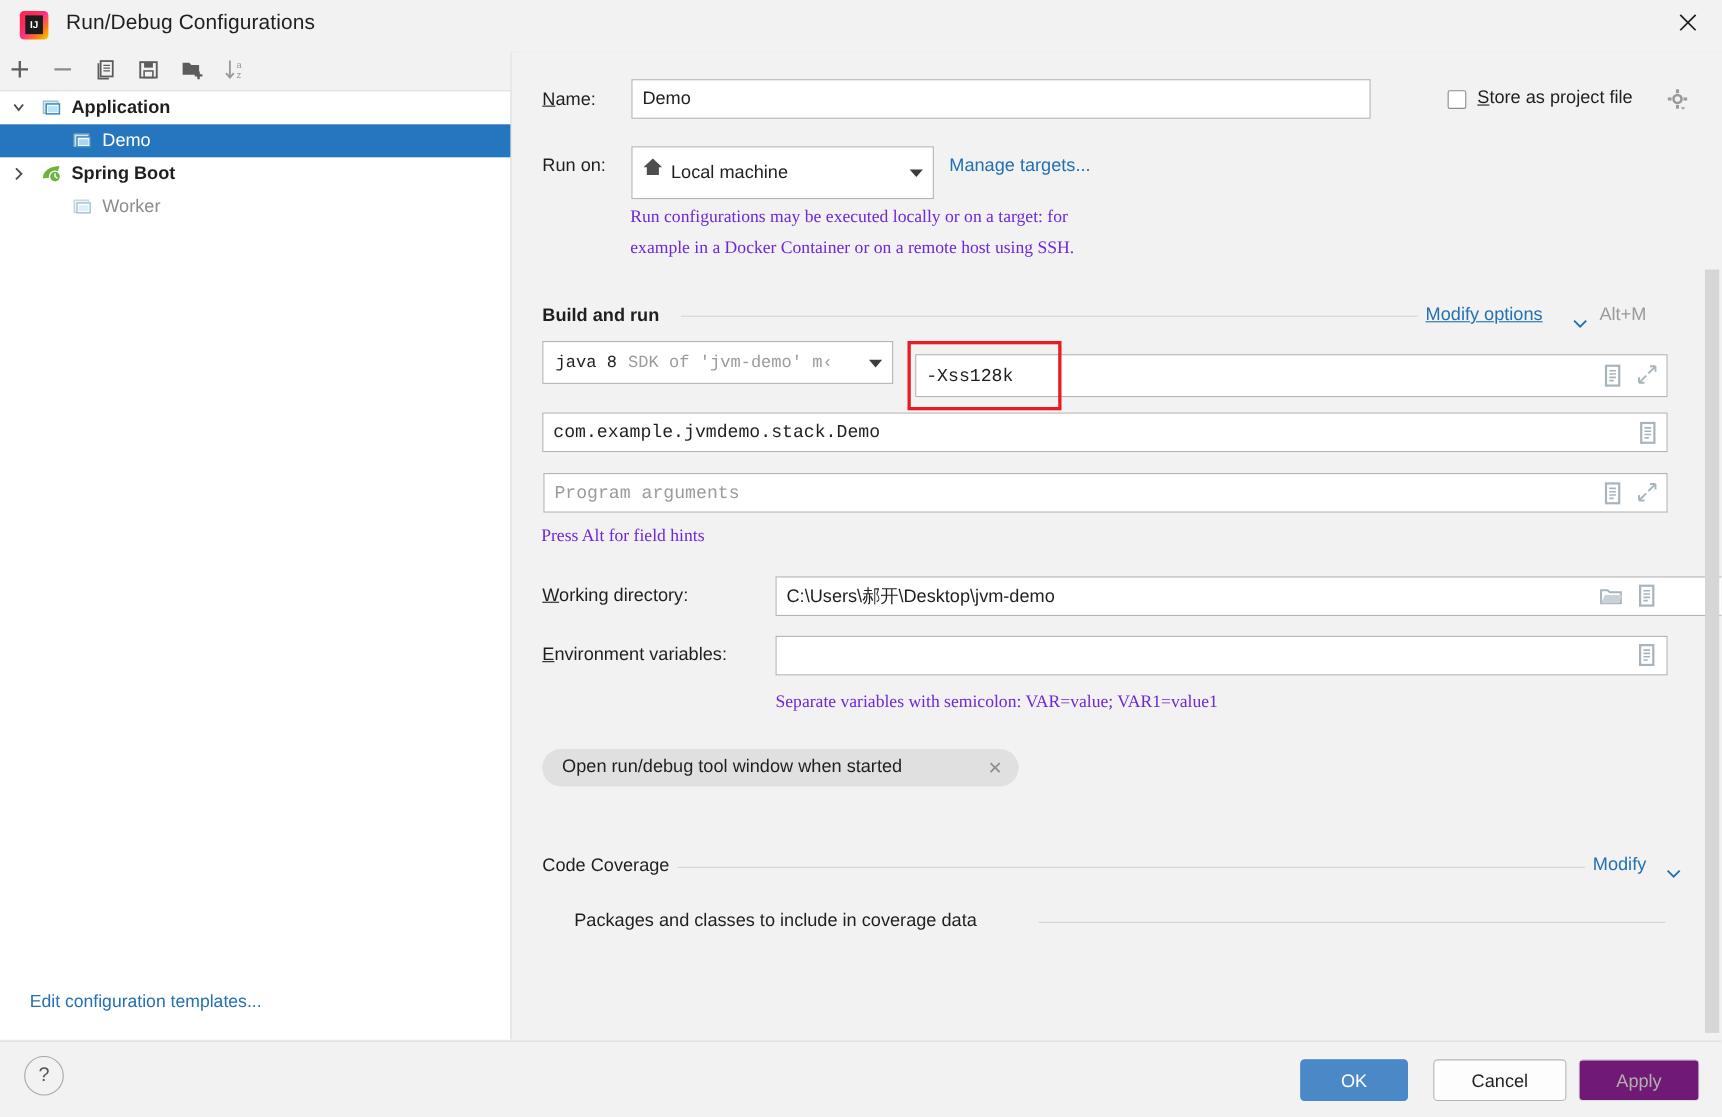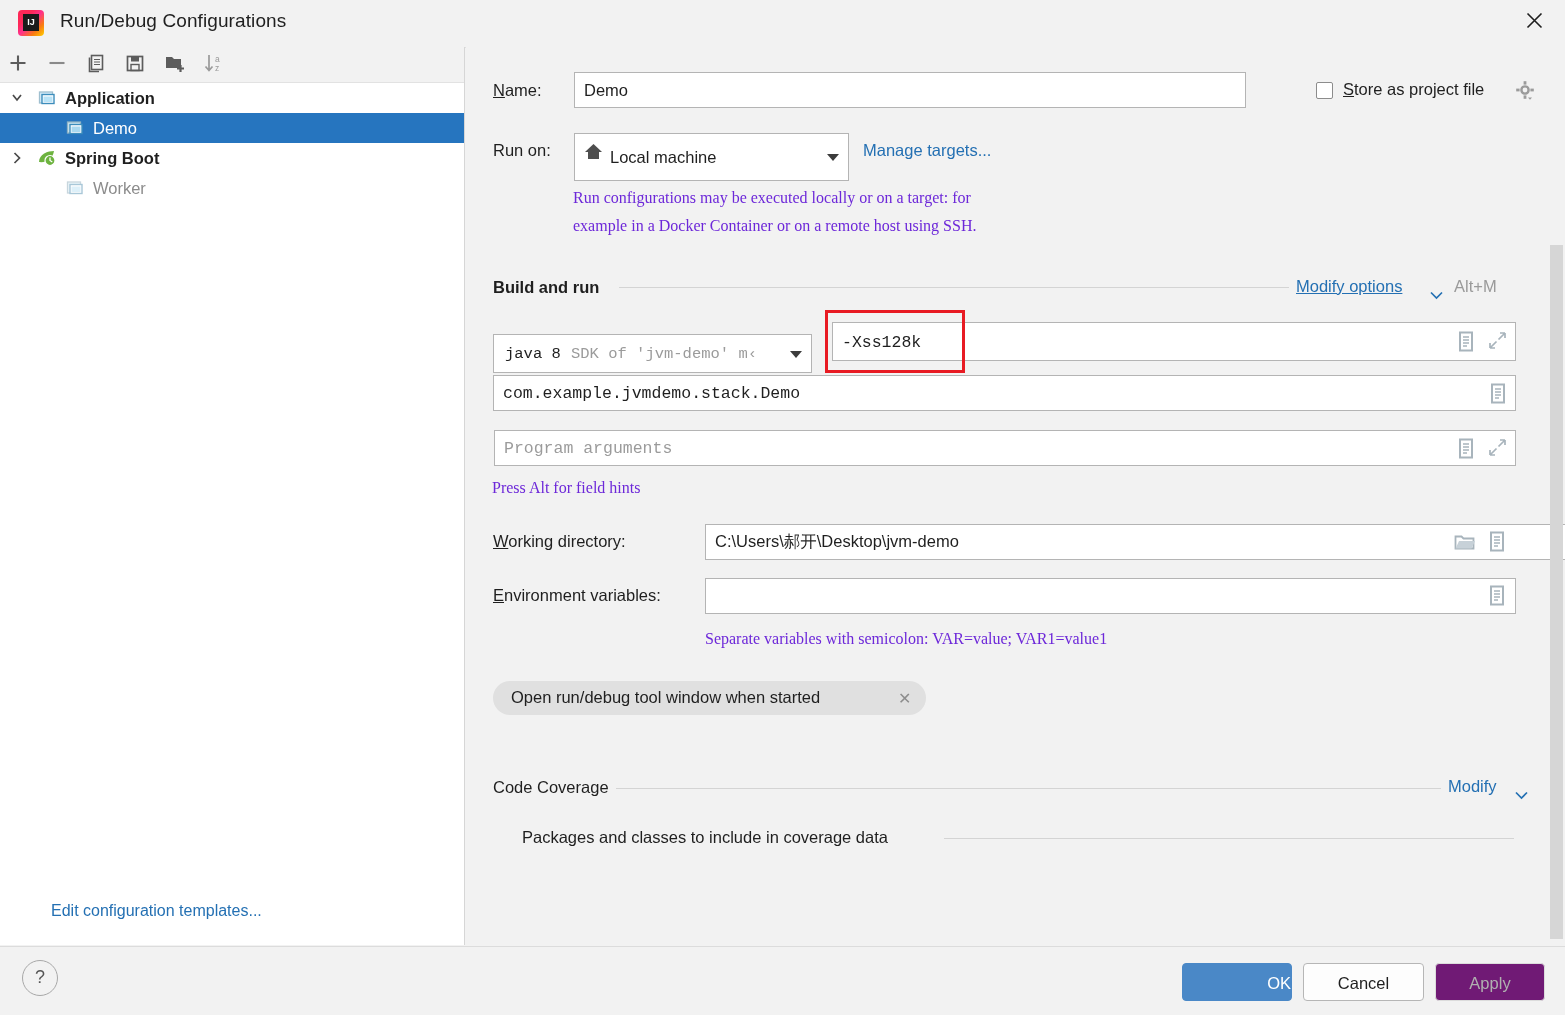--- a/index.html
+++ b/index.html
@@ -76,21 +76,21 @@
   .twisty { position: absolute; width: 14px; height: 30px; }
   .node-icon { position: absolute; width: 17px; height: 30px; }
   .node-label {
     position: absolute; font-size: 16.5px; color: #1f1f1f;
   }
   .node-label.bold { font-weight: bold; }
   .node-label.sel { color: #ffffff; }
   .node-label.dim { color: #8c8c8c; }
   .edit-templates {
     position: absolute; left: 27px; top: 855px;
-    font-size: 16px; color: #2470b3; cursor: default; margin-left: 24px;
+    font-size: 16px; color: #2470b3; cursor: default;
   }
 
   
   .rightpane {
     position: absolute; left: 466px; top: 47px; width: 1099px; height: 898px;
     background: #f2f2f2; overflow: hidden;
   }
   .lbl {
     position: absolute; font-size: 16.5px; color: #1f1f1f; white-space: nowrap;
   }
@@ -387,21 +387,21 @@
     <div class="sec-title" style="left:27px; top:231px;">Build and run</div>
     <div class="sep-line" style="left:153px; top:240px; width:670px;"></div>
     <div class="link ul" style="left:830px; top:230px;">Modify options</div>
     <div class="field-icon" style="left:963px; top:239px;">
       <svg width="15" height="10" viewBox="0 0 15 10">
         <path d="M2 2.5 L7.5 8 L13 2.5" stroke="#2470b3" stroke-width="1.7" fill="none"></path>
       </svg>
     </div>
     <div class="muted-key" style="left:988px; top:230px;">Alt+M</div>
 
-    <div class="combo" style="left:27px; top:287px; width:319px; height:39px;">
+    <div class="combo" style="left:27px; top:263px; width:319px; height:39px;">
       <span class="tf-val mono" style="left:11px; color:#1f1f1f;">java 8</span>
       <span class="tf-val mono" style="left:77px; color:#9b9b9b; max-width:218px; overflow:hidden;">SDK of 'jvm-demo' m‹</span>
       <span class="arrow"></span>
     </div>
 
     <div class="tf" style="left:366px; top:275px; width:684px; height:39px;">
       <span class="tf-val mono" style="font-size:16.5px;">-Xss128k</span>
     </div>
     <div class="field-icon" style="left:991px; top:284px;">
       <svg width="18" height="21" viewBox="0 0 18 21">
@@ -495,18 +495,18 @@
 
     <div class="sec-title" style="left:56px; top:781px; font-weight:normal;">Packages and classes to include in coverage data</div>
     <div class="sep-line" style="left:478px; top:791px; width:570px;"></div>
 
 
     <div class="vscroll" style="top:198px; height:694px;"></div>
   </div>
 
   <div class="bottombar">
     <div class="help-btn">?</div>
-    <div class="btn primary" style="left:1182px; width:110px;text-align:right;">OK</div>
+    <div class="btn primary" style="left:1182px; width:98px;">OK</div>
     <div class="btn normal" style="left:1303px; width:121px;">Cancel</div>
     <div class="btn disabled" style="left:1435px; width:110px;">Apply</div>
   </div>
 
 </div>
 
 </body></html>

